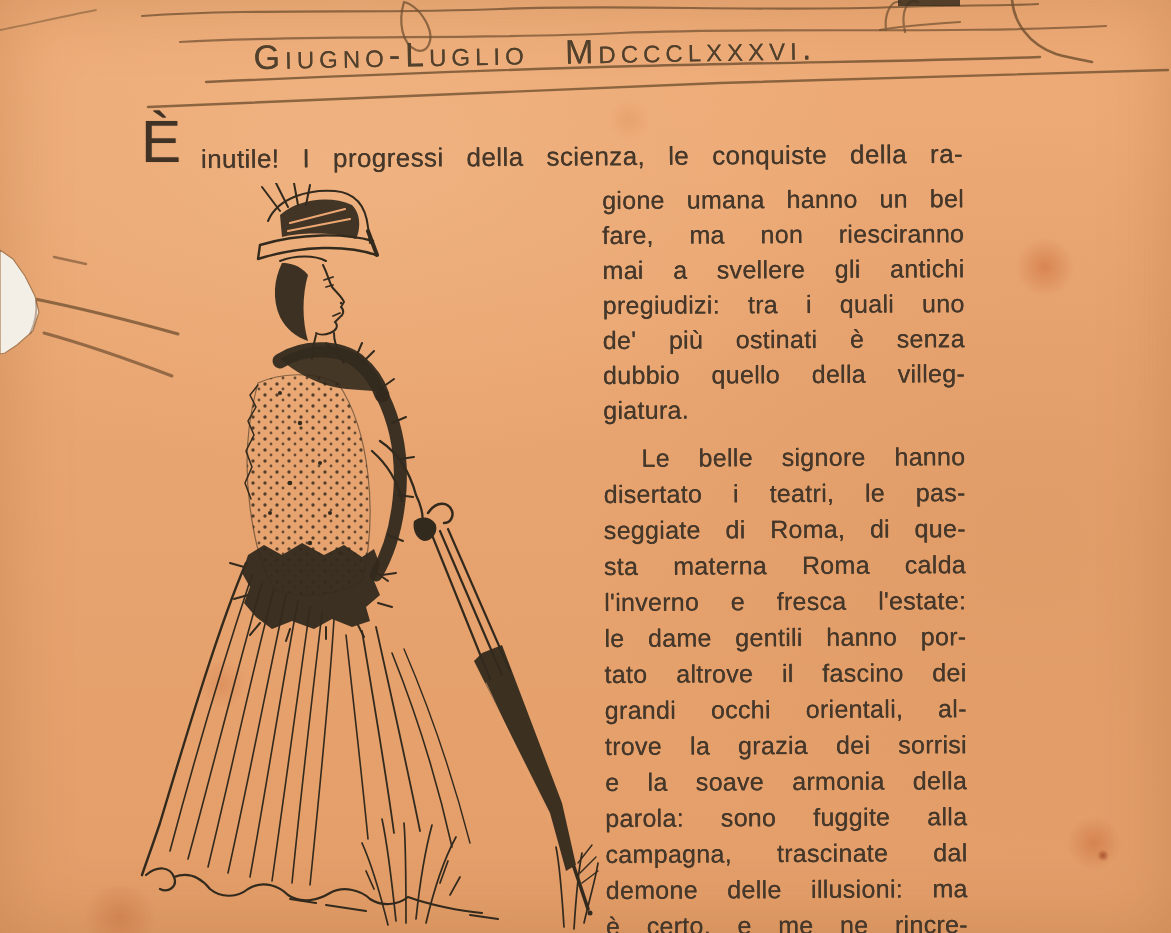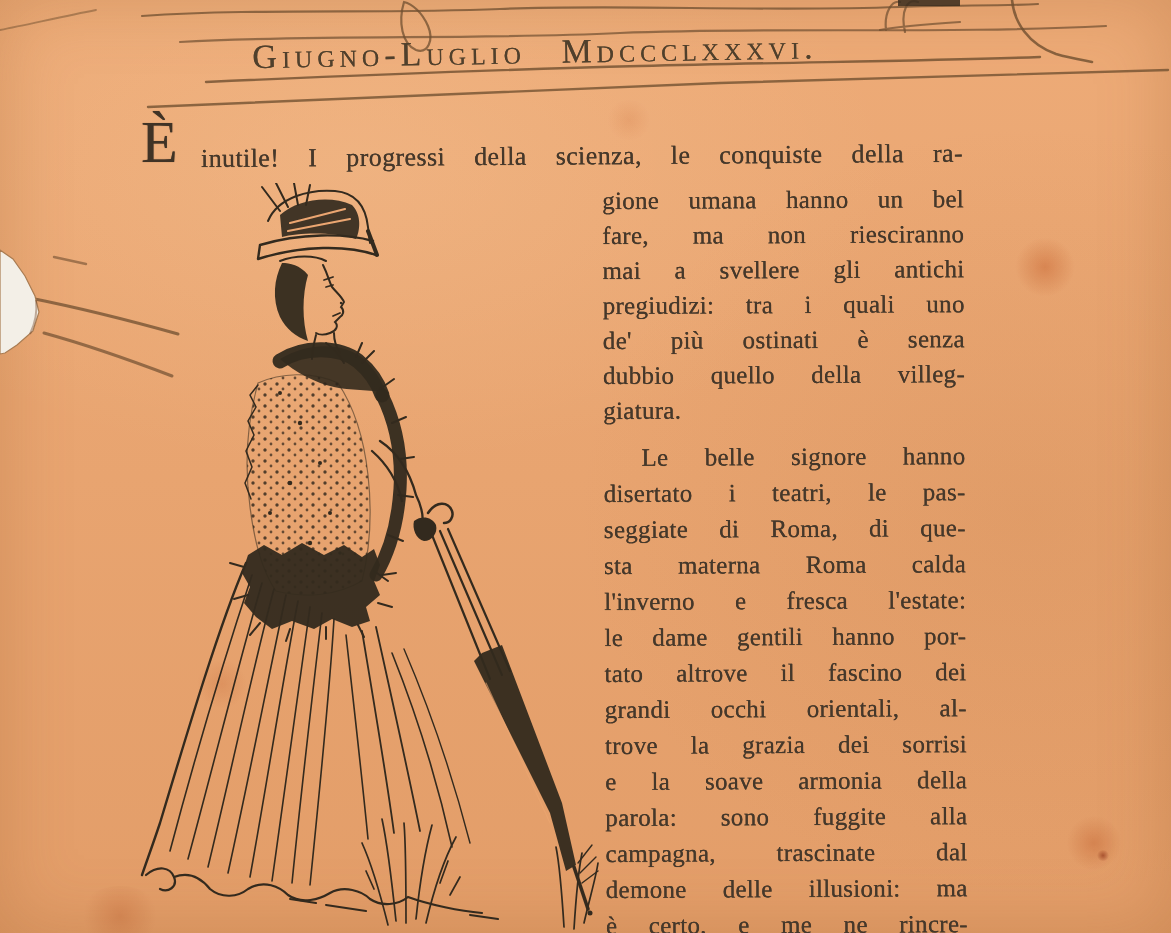--- a/index.html
+++ b/index.html
@@ -4,21 +4,21 @@
 <style>
   html,body{margin:0;padding:0;background:#777;}
   .page{
     position:relative; width:1171px; height:933px; overflow:hidden;
     background:
       radial-gradient(900px 500px at 30% 18%, rgba(255,222,180,.18), transparent 60%),
       radial-gradient(700px 600px at 88% 55%, rgba(180,110,55,.14), transparent 65%),
       linear-gradient(180deg, rgba(255,230,195,.08), rgba(160,95,45,.12)),
       #eca671;
     box-shadow: inset 0 0 70px rgba(150,88,40,.28);
-    font-family:Liberation Serif, serif;
+    font-family:Liberation Sans, sans-serif;
     color:#45382b;
   }
   .bg-svg{position:absolute;left:0;top:0;pointer-events:none;}
   .header{
     position:absolute; left:150px; top:40px; width:770px;
     text-align:center; font-variant:small-caps;
     font-size:34px; letter-spacing:5px; word-spacing:22px;
     color:#50402c; transform:rotate(-1deg); transform-origin:left center;
     text-shadow:0 0 .6px rgba(80,64,44,.8);
   }

